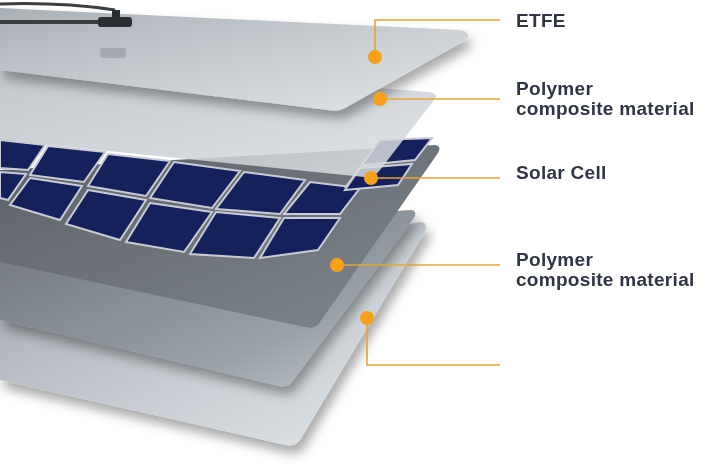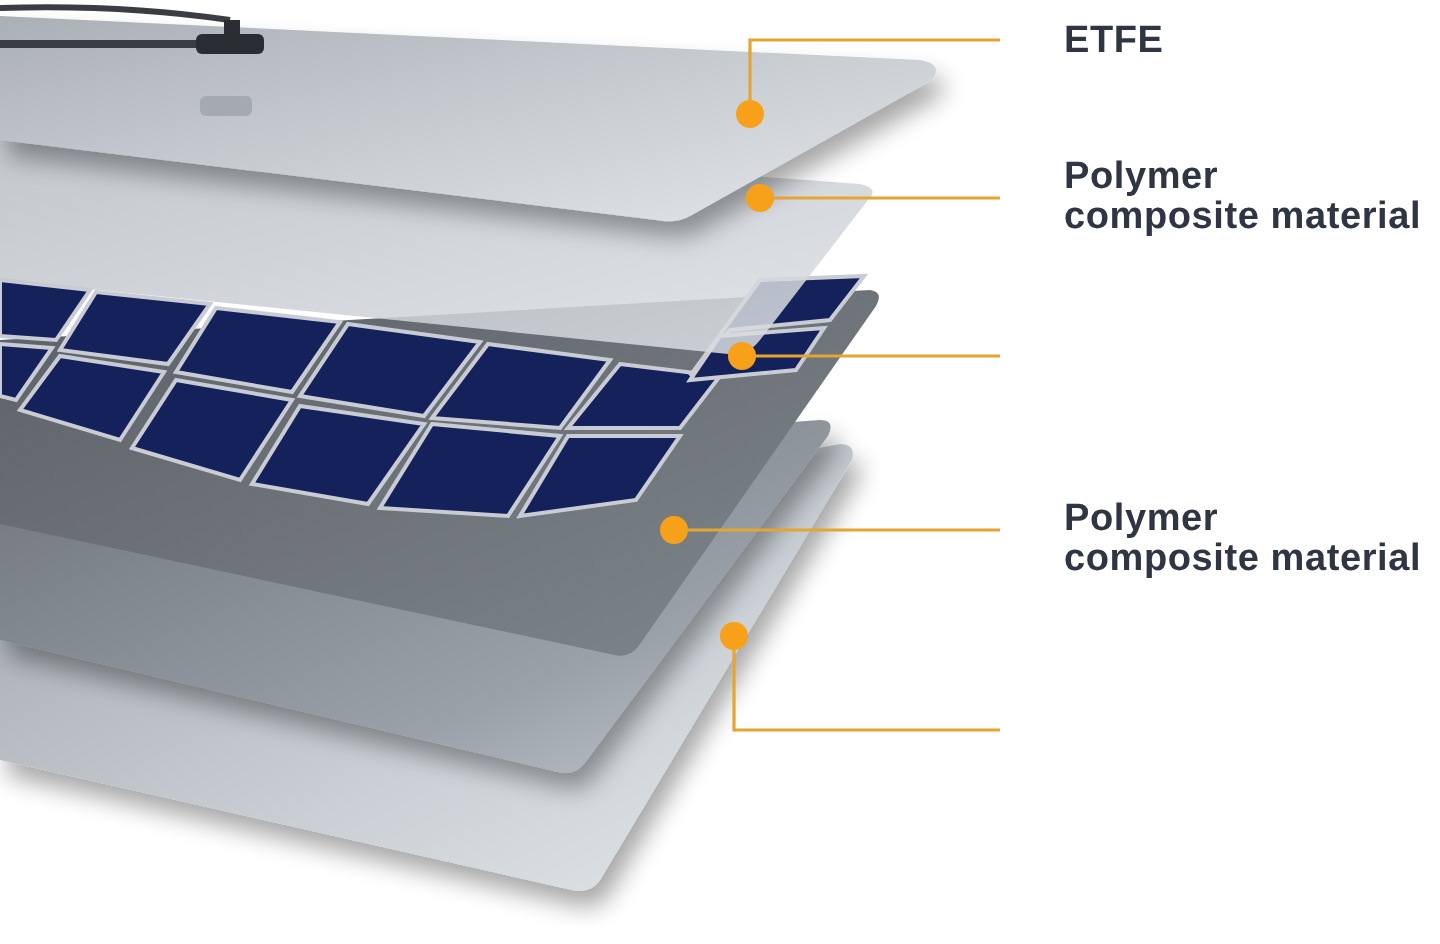--- a/index.html
+++ b/index.html
@@ -11,21 +11,20 @@
     #stage { position: absolute; left: 0; top: 0; width: 720px; height: 472px; }
     .label {
       position: absolute;
       font-family: "Liberation Sans", "DejaVu Sans", sans-serif;
       font-weight: bold;
       font-size: 19px;
       line-height: 20px;
       color: #2f3542;
       letter-spacing: 0.3px;
       white-space: nowrap;
-      margin-left: 16px;
     }
     .label span { display: block; }
   </style>
 </head>
 <body>
 
 <div id="stage">
   <svg width="720" height="472" viewBox="0 0 720 472" xmlns="http://www.w3.org/2000/svg">
     <defs>
       <linearGradient id="gBack" x1="0" y1="0" x2="1" y2="1">
@@ -116,17 +115,20 @@
     </g>
   </svg>
 
   <div class="label" style="left:516px; top:11px;">
     <span>ETFE</span>
   </div>
   <div class="label" style="left:516px; top:79px;">
     <span>Polymer</span>
     <span>composite material</span>
   </div>
+  <div class="label" style="left:516px; top:163px;">
+    <span>Solar Cell</span>
+  </div>
   <div class="label" style="left:516px; top:250px;">
     <span>Polymer</span>
     <span>composite material</span>
   </div>
 </div>
 
 </body></html>

